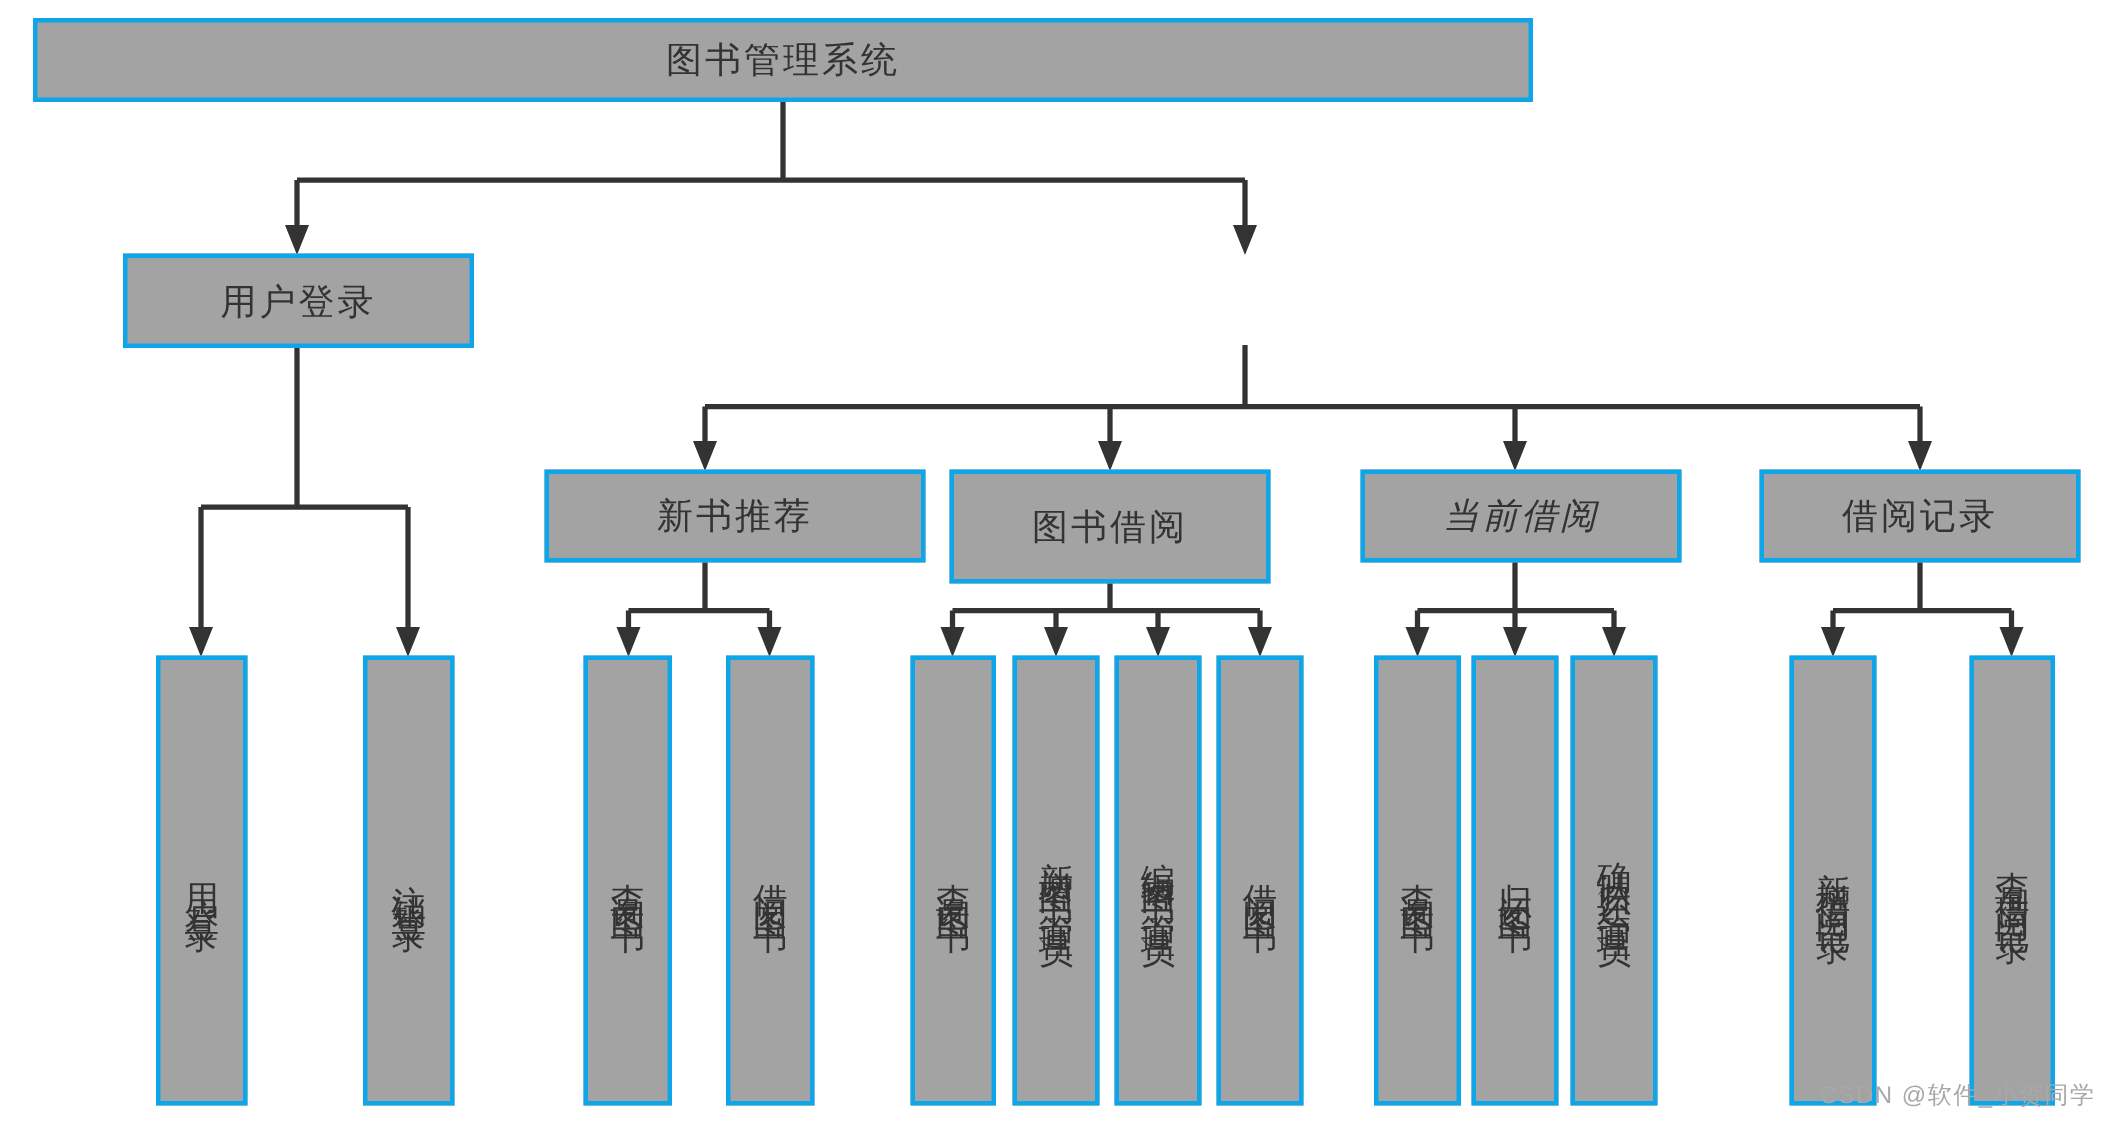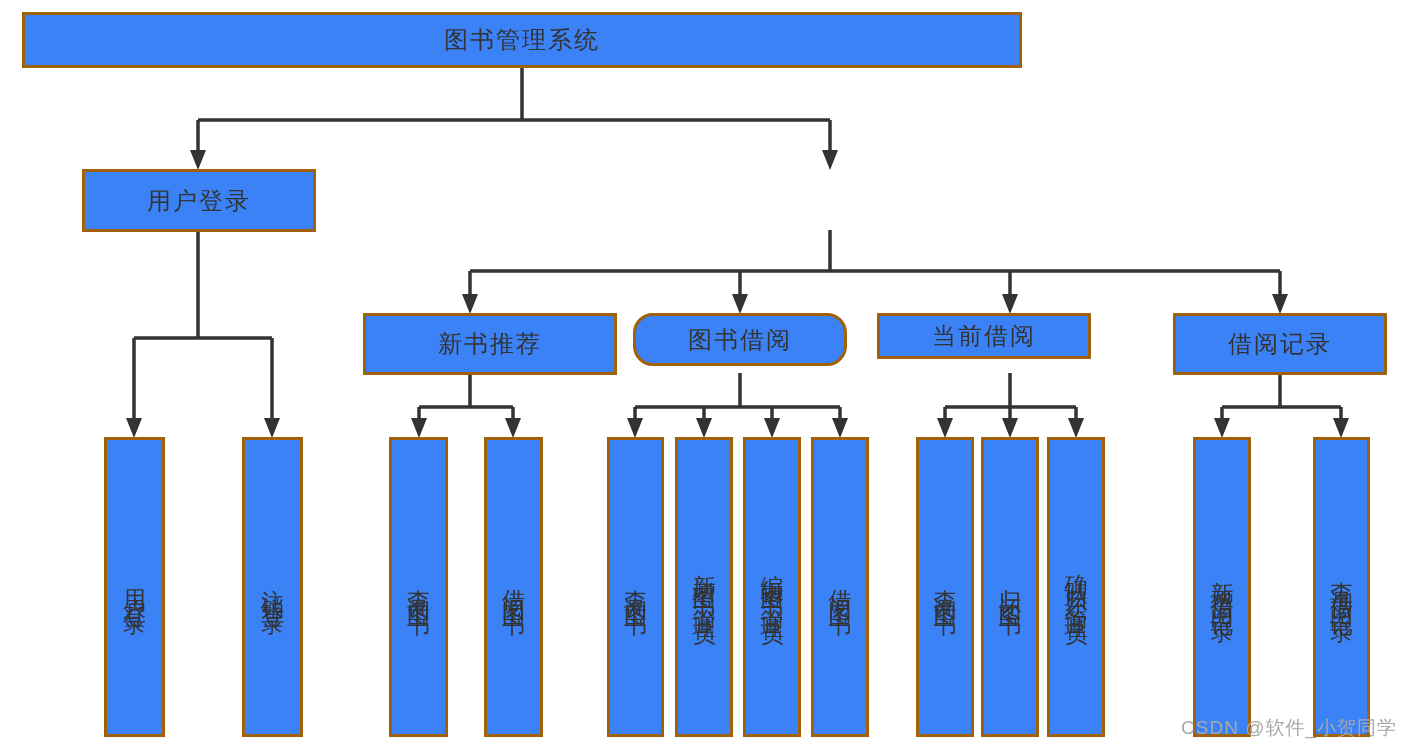--- a/index.html
+++ b/index.html
@@ -13,22 +13,22 @@
     overflow: hidden;
   }
   svg.connectors {
     position: absolute;
     left: 0; top: 0;
     width: 1405px; height: 747px;
   }
   .box {
     position: absolute;
     box-sizing: border-box;
-    border: 3px solid #a16207;
-    background: #3b82f6;
+    border: 3px solid #0ea5e9;
+    background: #a3a3a3;
     display: flex;
     align-items: center;
     justify-content: center;
   }
   .hlabel {
     font-size: 24px;
     letter-spacing: 2px;
     color: #333333;
     white-space: nowrap;
   }
@@ -39,21 +39,21 @@
     line-height: 1;
     letter-spacing: 8px;
     color: #333333;
     white-space: nowrap;
   }
   .vlabel.long { letter-spacing: 7px; }
   .watermark {
     position: absolute;
     right: 8px;
     bottom: 6px;
-    font-size: 19px;
+    font-size: 16px;
     letter-spacing: 1px;
     color: #a8a8a8;
     white-space: nowrap;
   }
 </style>
 </head>
 <body>
 
 <div class="canvas">
 
@@ -104,24 +104,24 @@
     <span class="hlabel">图书管理系统</span>
   </div>
 
   <div class="box" style="left:82px; top:169px; width:234px; height:63px;">
     <span class="hlabel">用户登录</span>
   </div>
 
   <div class="box" style="left:363px; top:313px; width:254px; height:62px;">
     <span class="hlabel">新书推荐</span>
   </div>
-  <div class="box" style="left:633px; top:313px; width:214px; height:53px;border-radius:20px;">
+  <div class="box" style="left:633px; top:313px; width:214px; height:76px;">
     <span class="hlabel">图书借阅</span>
   </div>
-  <div class="box" style="left:877px; top:313px; width:214px; height:46px;">
+  <div class="box" style="left:907px; top:313px; width:214px; height:62px;font-style:italic;">
     <span class="hlabel">当前借阅</span>
   </div>
   <div class="box" style="left:1173px; top:313px; width:214px; height:62px;">
     <span class="hlabel">借阅记录</span>
   </div>
 
   <div class="box" style="left:104px; top:437px; width:61px; height:300px;">
     <span class="vlabel">用户登录</span>
   </div>
   <div class="box" style="left:242px; top:437px; width:61px; height:300px;">

